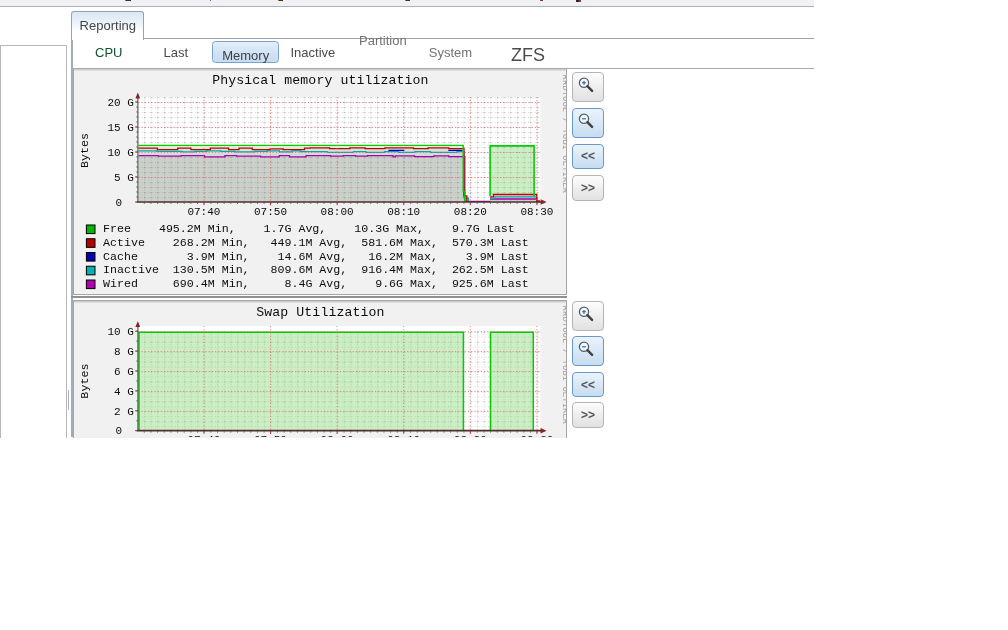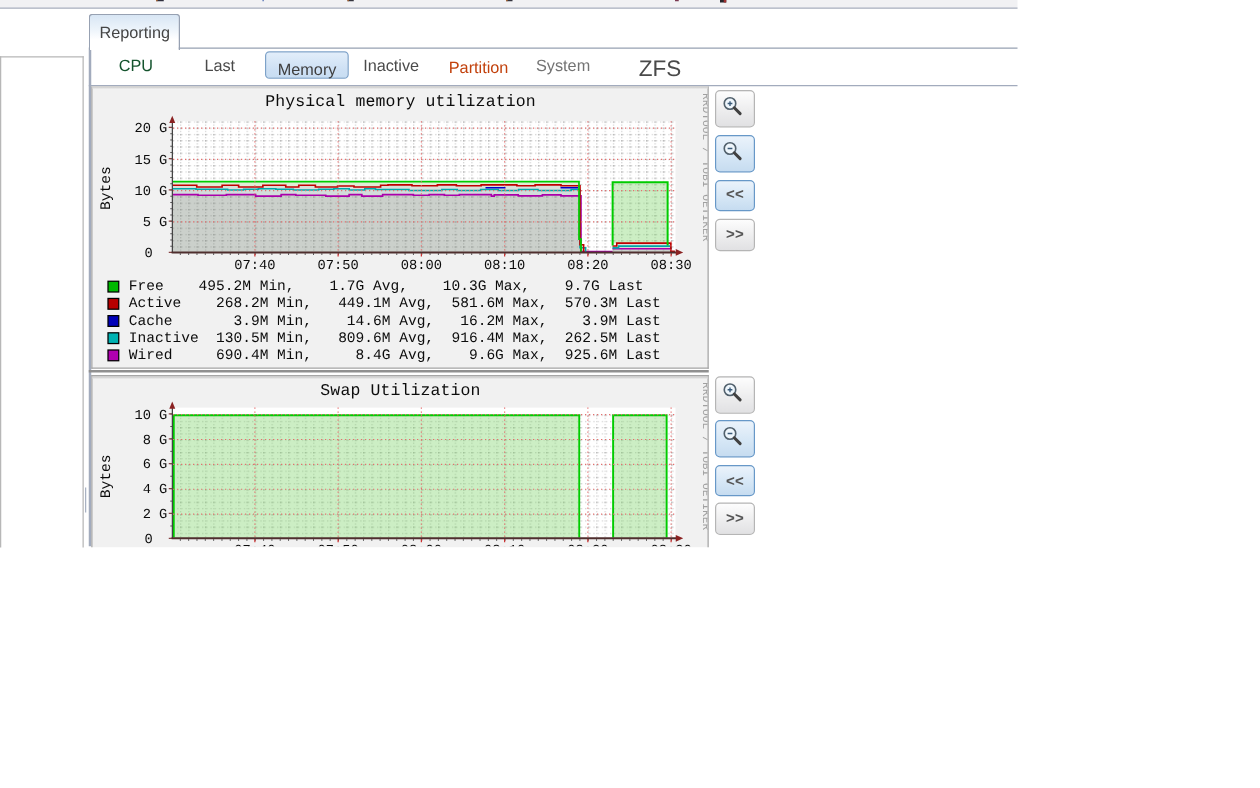--- a/index.html
+++ b/index.html
@@ -31,21 +31,21 @@
 
   <div class="abs" style="left:67.6px;top:390px;width:1.5px;height:20.3px;background:#a9b2c2"></div>
 
   <div class="abs" style="left:71.3px;top:38.2px;width:742.7px;height:1.3px;background:#97a1b2"></div>
   <div class="abs" style="left:71.3px;top:11px;width:71px;height:22.4px;border:1.1px solid #97a1b2;border-bottom:none;border-radius:3px 3px 0 0;background:linear-gradient(#d8e6f4,#edf4fb 42%,#fff 70%);z-index:2;text-align:center;padding-top:6px;font-size:13px;color:#454545">Reporting</div>
 
   <div class="abs" style="left:95px;top:45.2px;font-size:13px;color:#14532d">CPU</div>
   <div class="abs" style="left:163.5px;top:45.2px;font-size:13px;color:#4a4a4a">Last</div>
   <div class="abs" style="left:212.2px;top:41.3px;width:65px;height:14px;border:1.3px solid #7da2c9;border-radius:3.5px;background:linear-gradient(#e2eefa,#cde0f4 70%,#c8ddf2);text-align:center;padding-top:6px;font-size:13px;color:#3f3f3f">Memory</div>
   <div class="abs" style="left:290.5px;top:45.2px;font-size:13px;color:#4a4a4a">Inactive</div>
-  <div class="abs" style="left:359px;top:46px;font-size:13px;color:#c2410c">Partition</div>
+  <div class="abs" style="left:359px;top:33px;font-size:13px;color:#737373">Partition</div>
   <div class="abs" style="left:428.8px;top:45.2px;font-size:13px;color:#737373">System</div>
   <div class="abs" style="left:511px;top:45.2px;font-size:18px;color:#4a4a4a">ZFS</div>
 
   <div class="abs" style="left:71.3px;top:67.7px;width:742.7px;height:1.3px;background:#a2abbd"></div>
   <div class="abs" style="left:71.3px;top:39.4px;width:1.3px;height:398.1px;background:#a2abbd"></div>
 
   <div class="abs" style="left:72.6px;top:69px;width:492.3px;height:225.4px;background:#f1f1f1;border:1px solid #a6a6a6;border-top:none"></div>
   <div class="abs" style="left:73.6px;top:69px;width:492.3px;height:2.2px;background:linear-gradient(#c5c5c5,#e6e6e6)"></div>
   <svg class="abs" style="left:73.6px;top:70px" width="492.3" height="224.3" viewBox="73.6 70 492.3 224.3">
     <defs>

